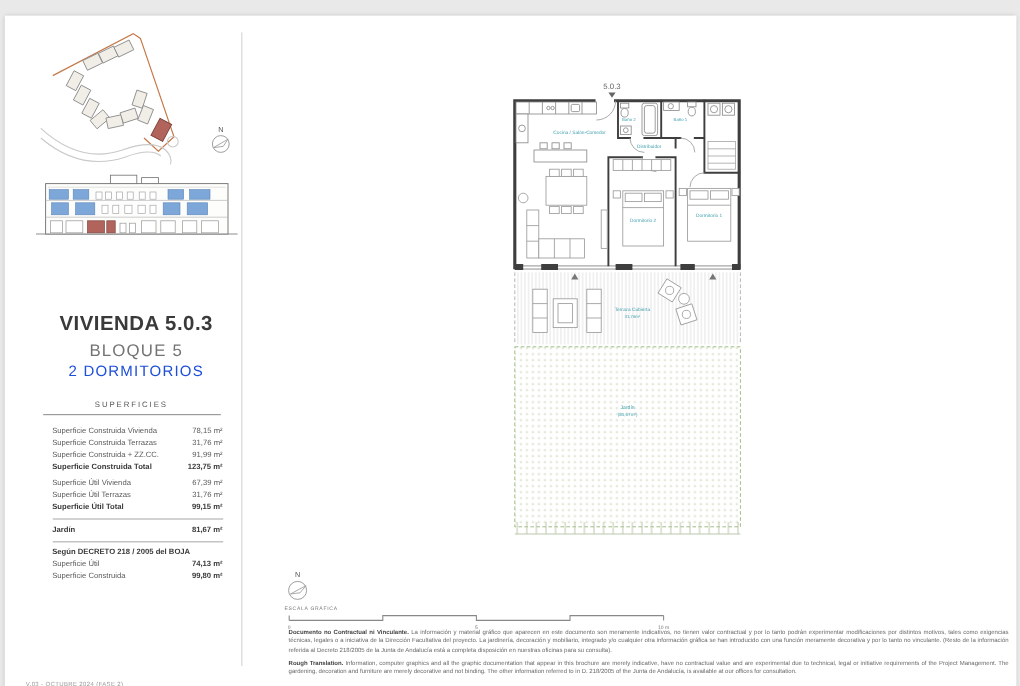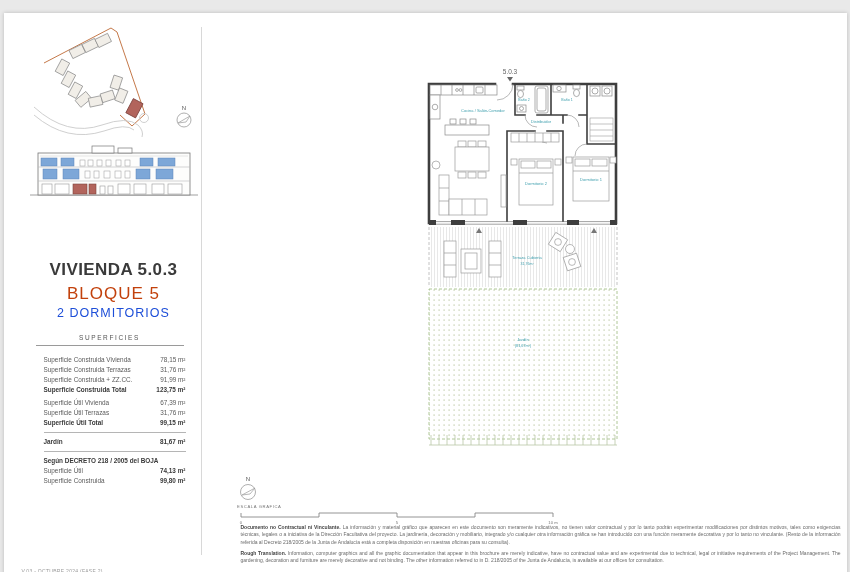--- a/index.html
+++ b/index.html
@@ -3,21 +3,21 @@
 <meta charset="utf-8">
 <style>
   html,body{margin:0;padding:0;background:#e9e9e9;}
   .page{position:relative;width:843px;height:572px;background:#ffffff;overflow:hidden;
         font-family:"Liberation Sans",sans-serif;margin:13px auto;box-shadow:0 0 4px rgba(0,0,0,.2);}
   .divider{position:absolute;left:197px;top:14px;width:1px;height:528px;background:#d8d8d8;}
 
   
   .titleblock{position:absolute;left:20px;top:247px;width:180px;text-align:center;color:#3a3a3a;}
   .titleblock .t1{font-size:17px;font-weight:bold;letter-spacing:.4px;}
-  .titleblock .t2{font-size:17px;margin-top:4px;letter-spacing:1px;color:#c2410c;}
+  .titleblock .t2{font-size:14px;margin-top:4px;letter-spacing:1px;color:#737373;}
   .titleblock .t3{font-size:12.5px;margin-top:2px;letter-spacing:1px;color:#1d4ed8;}
   .supheader{position:absolute;left:32px;top:321px;width:148px;text-align:center;
              font-size:6.5px;letter-spacing:1.6px;color:#555;border-bottom:1px solid #9a9a9a;padding-bottom:4px;}
   .suptable{position:absolute;left:40px;top:342px;width:142px;font-size:6.4px;color:#5a5a5a;}
   .srow{display:flex;justify-content:space-between;line-height:10px;white-space:nowrap;}
   .srow.bold{font-weight:bold;color:#3a3a3a;}
   .gap{height:3px;}
   .sep{border-top:1px solid #b5b5b5;margin:4px 0 4px 0;height:0;}
 
   

